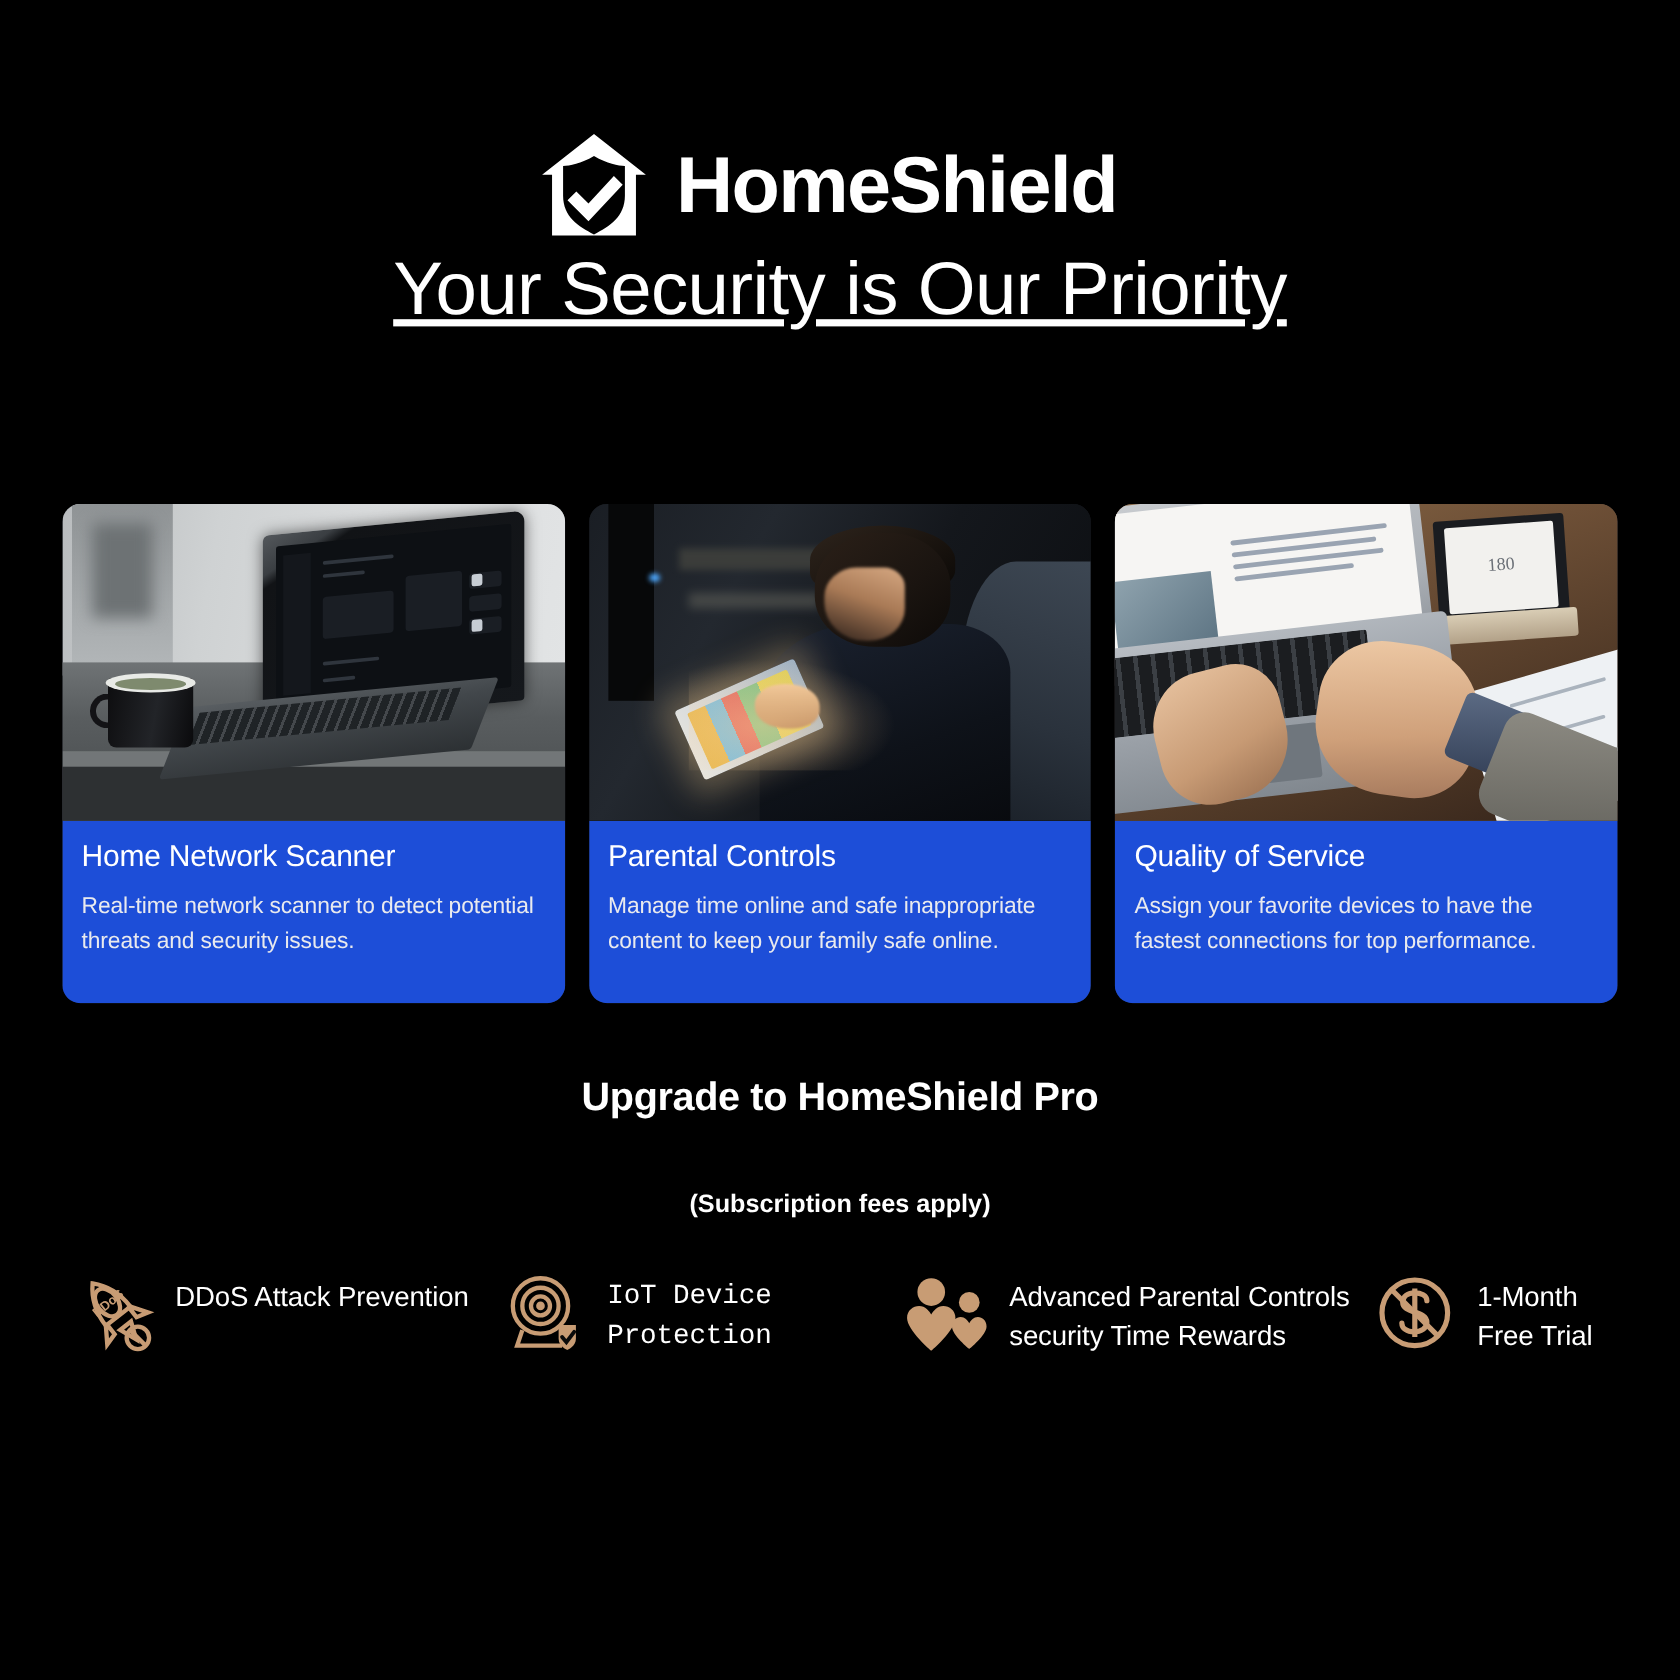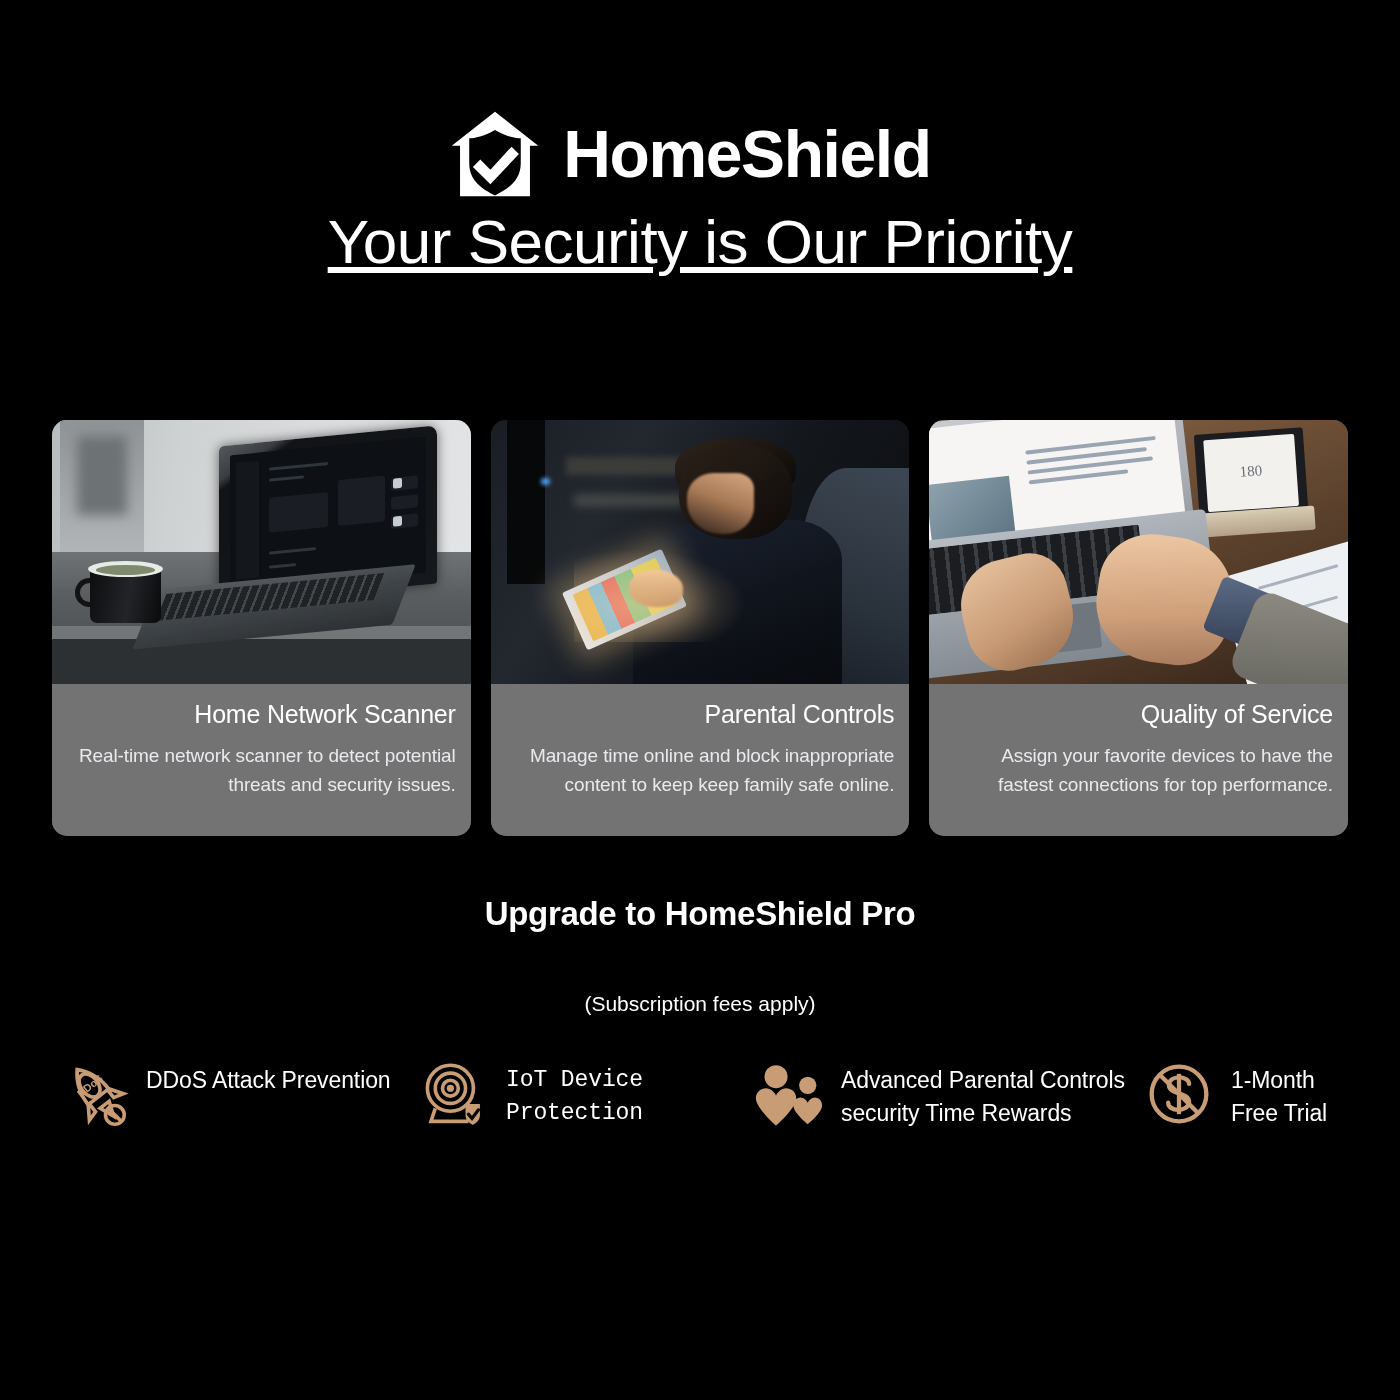--- a/index.html
+++ b/index.html
@@ -35,22 +35,22 @@
   }
   .card {
     width:419px; height:416px;
     border-radius:15px; overflow:hidden;
     background:#23262e;
     display:flex; flex-direction:column;
     position:relative;
   }
   .card-photo { width:100%; height:264px; position:relative; overflow:hidden; }
   .card-caption {
-    flex:1; background:#737373;
-    padding:16px 15px 0 16px; text-align:right;
+    flex:1; background:#1d4ed8;
+    padding:16px 15px 0 16px; text-align:left;
   }
   .card-title {
     color:#ffffff; font-size:25px; font-weight:400;
     letter-spacing:-0.2px; margin-bottom:12px;
   }
   .card-desc {
     color:#e9eaee; font-size:19px; font-weight:400;
     line-height:1.55; letter-spacing:-0.1px;
   }
 
@@ -212,21 +212,21 @@
 
   
   .pro-title {
     position:absolute; top:895px; left:0; width:1400px;
     text-align:center; color:#ffffff;
     font-size:33px; font-weight:bold; letter-spacing:-0.3px;
   }
   .pro-sub {
     position:absolute; top:992px; left:0; width:1400px;
     text-align:center; color:#ffffff;
-    font-size:21px; font-weight:400;
+    font-size:21px; font-weight:700;
   }
   .pro-grid {
     position:absolute; top:1058px; left:58px; width:1300px;
     display:flex; align-items:flex-start; gap:0;
   }
   .pro-item { display:flex; align-items:flex-start; gap:16px; }
   .pro-item.i1 { width:360px; }
   .pro-item.i2 { width:335px;font-family:Liberation Mono, monospace; }
   .pro-item.i3 { width:390px; }
   .pro-item.i4 { width:215px; }
@@ -304,21 +304,21 @@
           <div class="head"></div>
           <div class="face"></div>
         <div class="tablet">
             <div class="tab-content"></div>
           </div>
         <div class="hand"></div>
         <div class="glow"></div>
       </div>
       <div class="card-caption">
         <div class="card-title">Parental Controls</div>
-        <div class="card-desc">Manage time online and block inappropriate content to keep keep family safe online.</div>
+        <div class="card-desc">Manage time online and safe inappropriate content to keep your family safe online.</div>
       </div>
     </div>
 
     <div class="card">
       <div class="card-photo p3">
         <div class="wood"></div>
         <div class="stand">
             <div class="stand-scr"></div>
           <div class="stand-num">180</div>
         </div>

